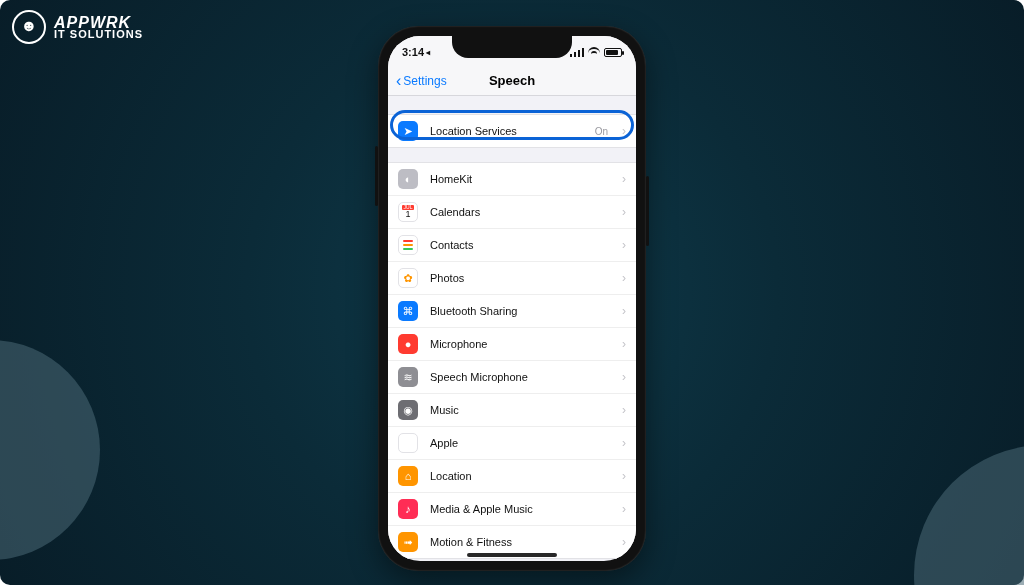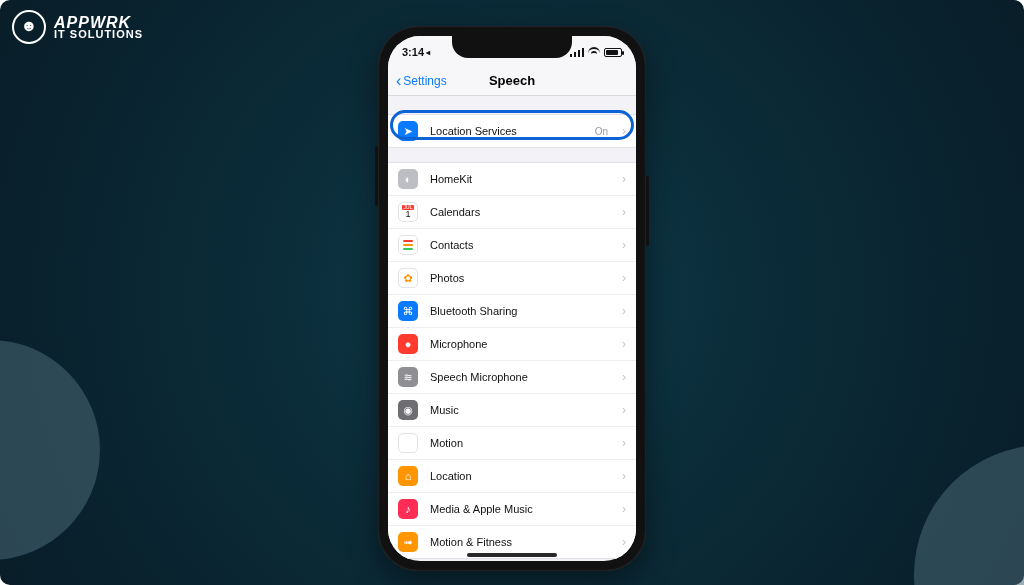--- a/index.html
+++ b/index.html
@@ -252,21 +252,21 @@
               <span class="label">Speech Microphone</span>
               <span class="disc">›</span>
             </div>
             <div class="row">
               <span class="icon bg-cam gl-cam"></span>
               <span class="label">Music</span>
               <span class="disc">›</span>
             </div>
             <div class="row">
               <span class="icon bg-health gl-heart"></span>
-              <span class="label">Motion</span>
+              <span class="label">Apple</span>
               <span class="disc">›</span>
             </div>
             <div class="row">
               <span class="icon bg-home gl-home"></span>
               <span class="label">Location</span>
               <span class="disc">›</span>
             </div>
             <div class="row">
               <span class="icon bg-music gl-note"></span>
               <span class="label">Media &amp; Apple Music</span>

